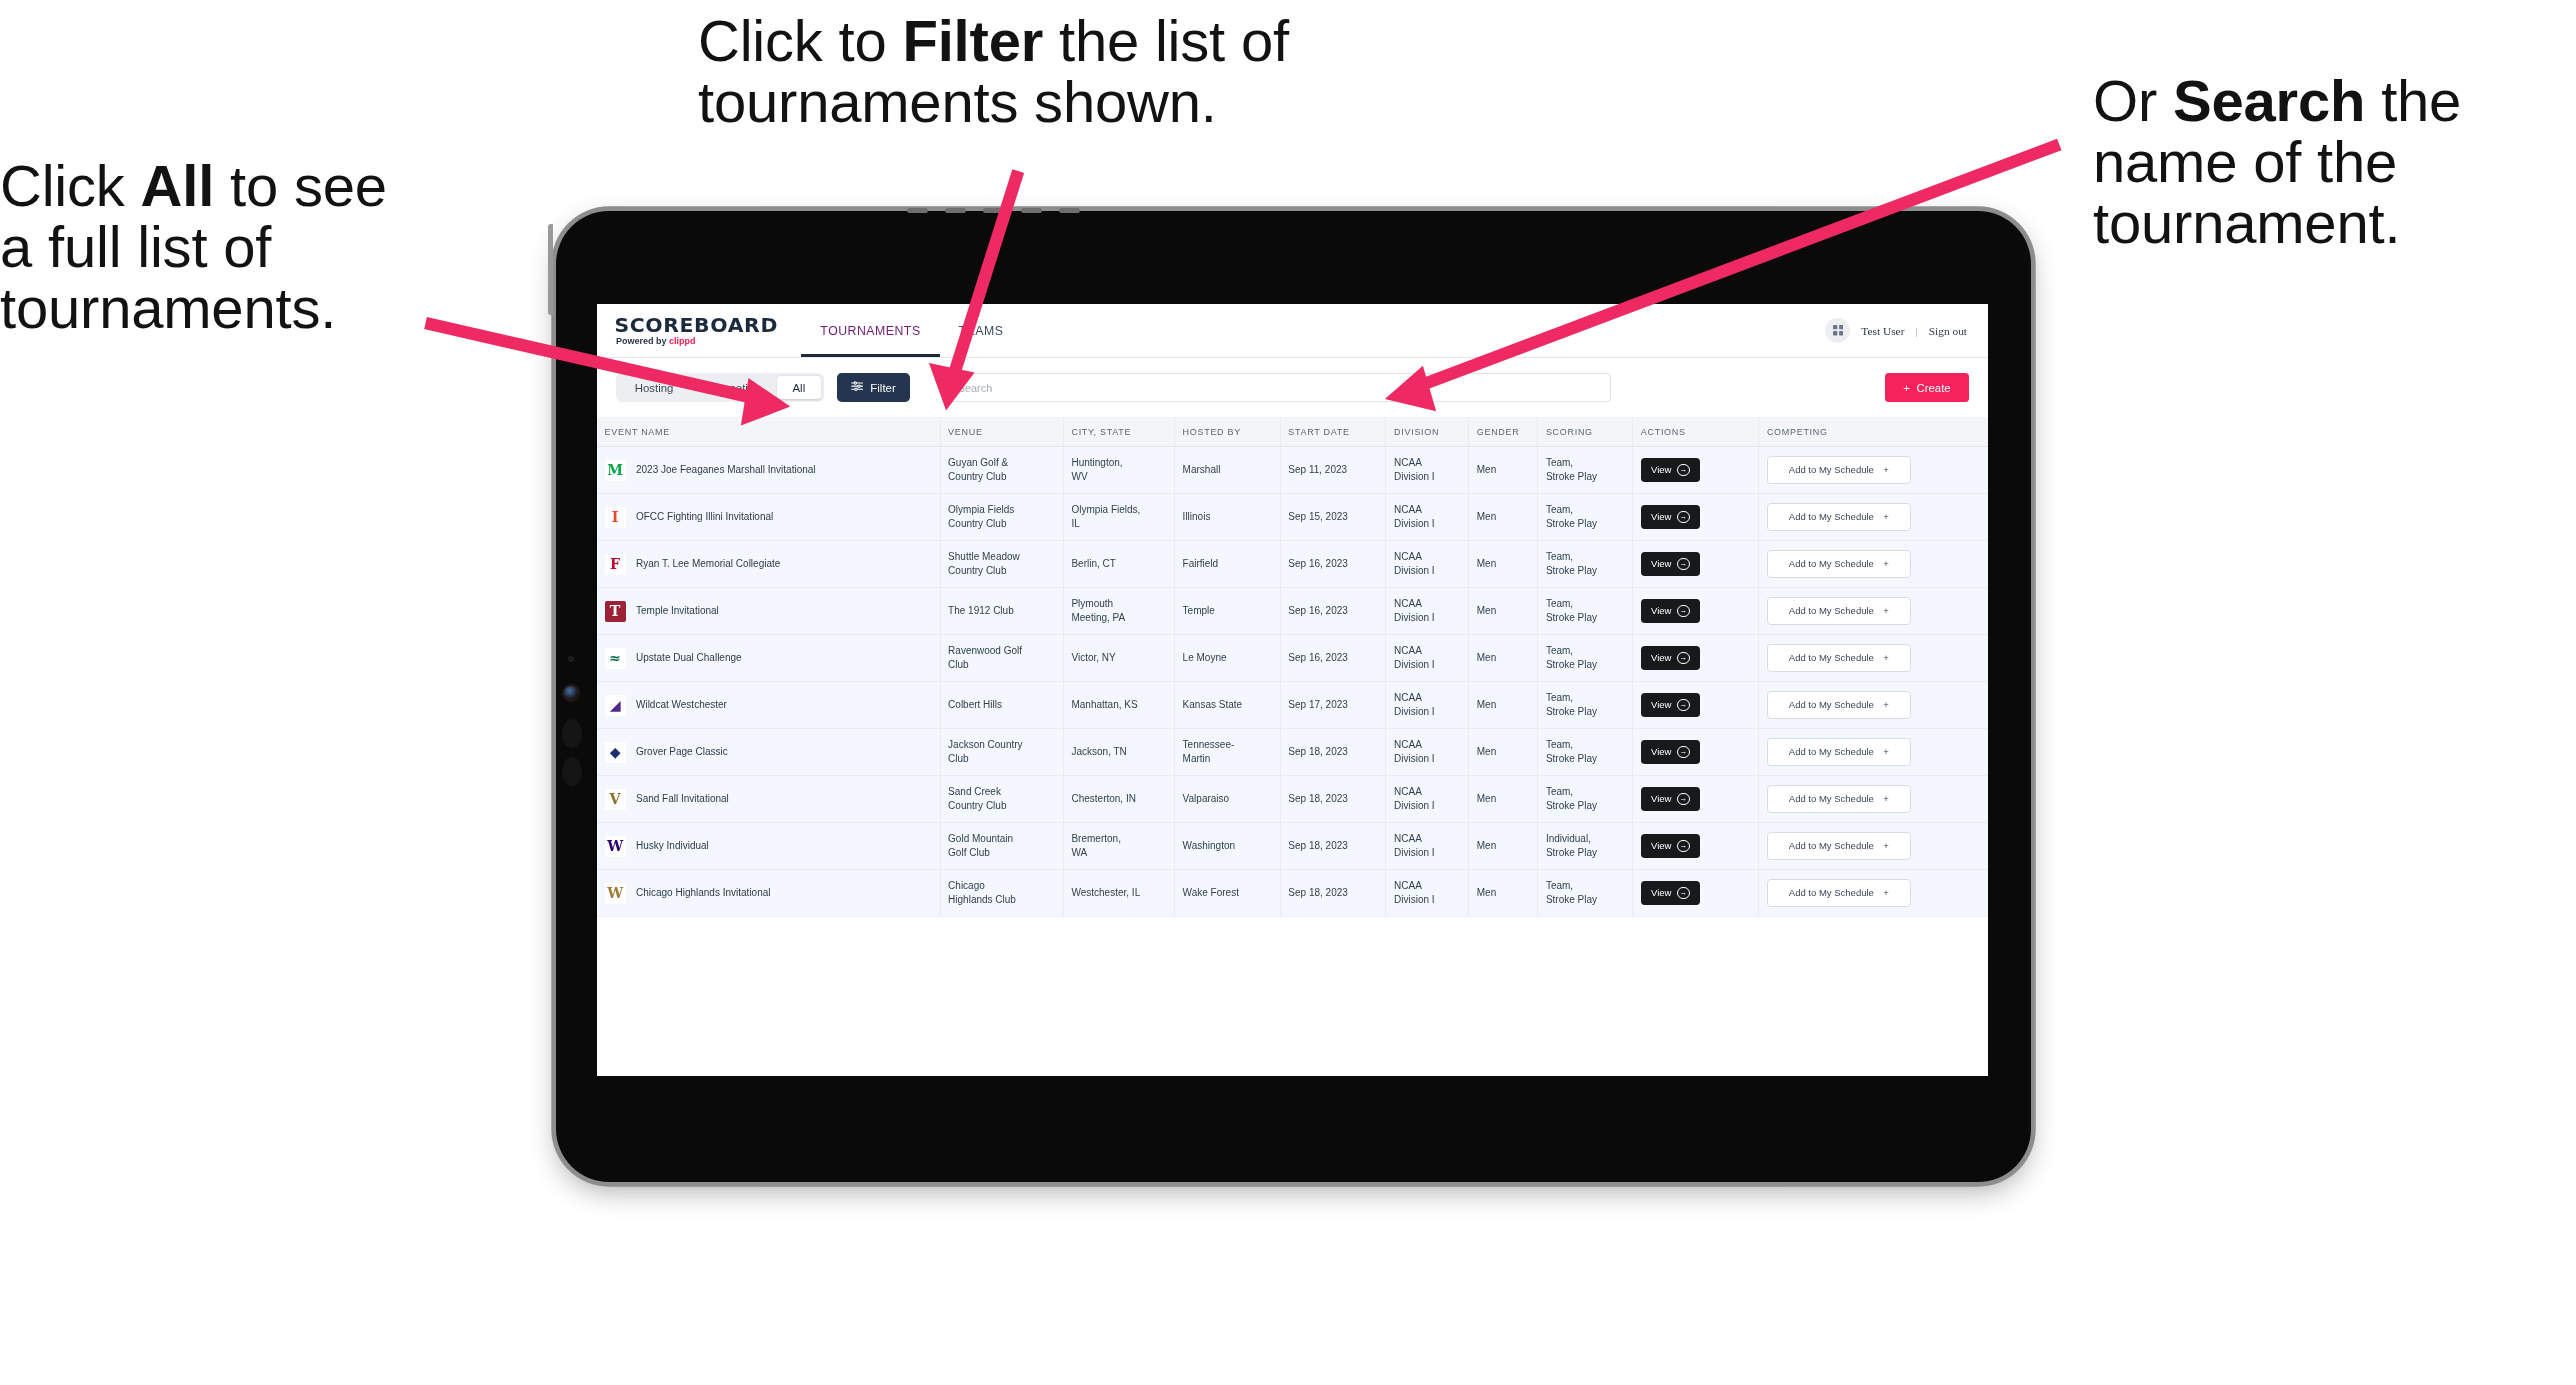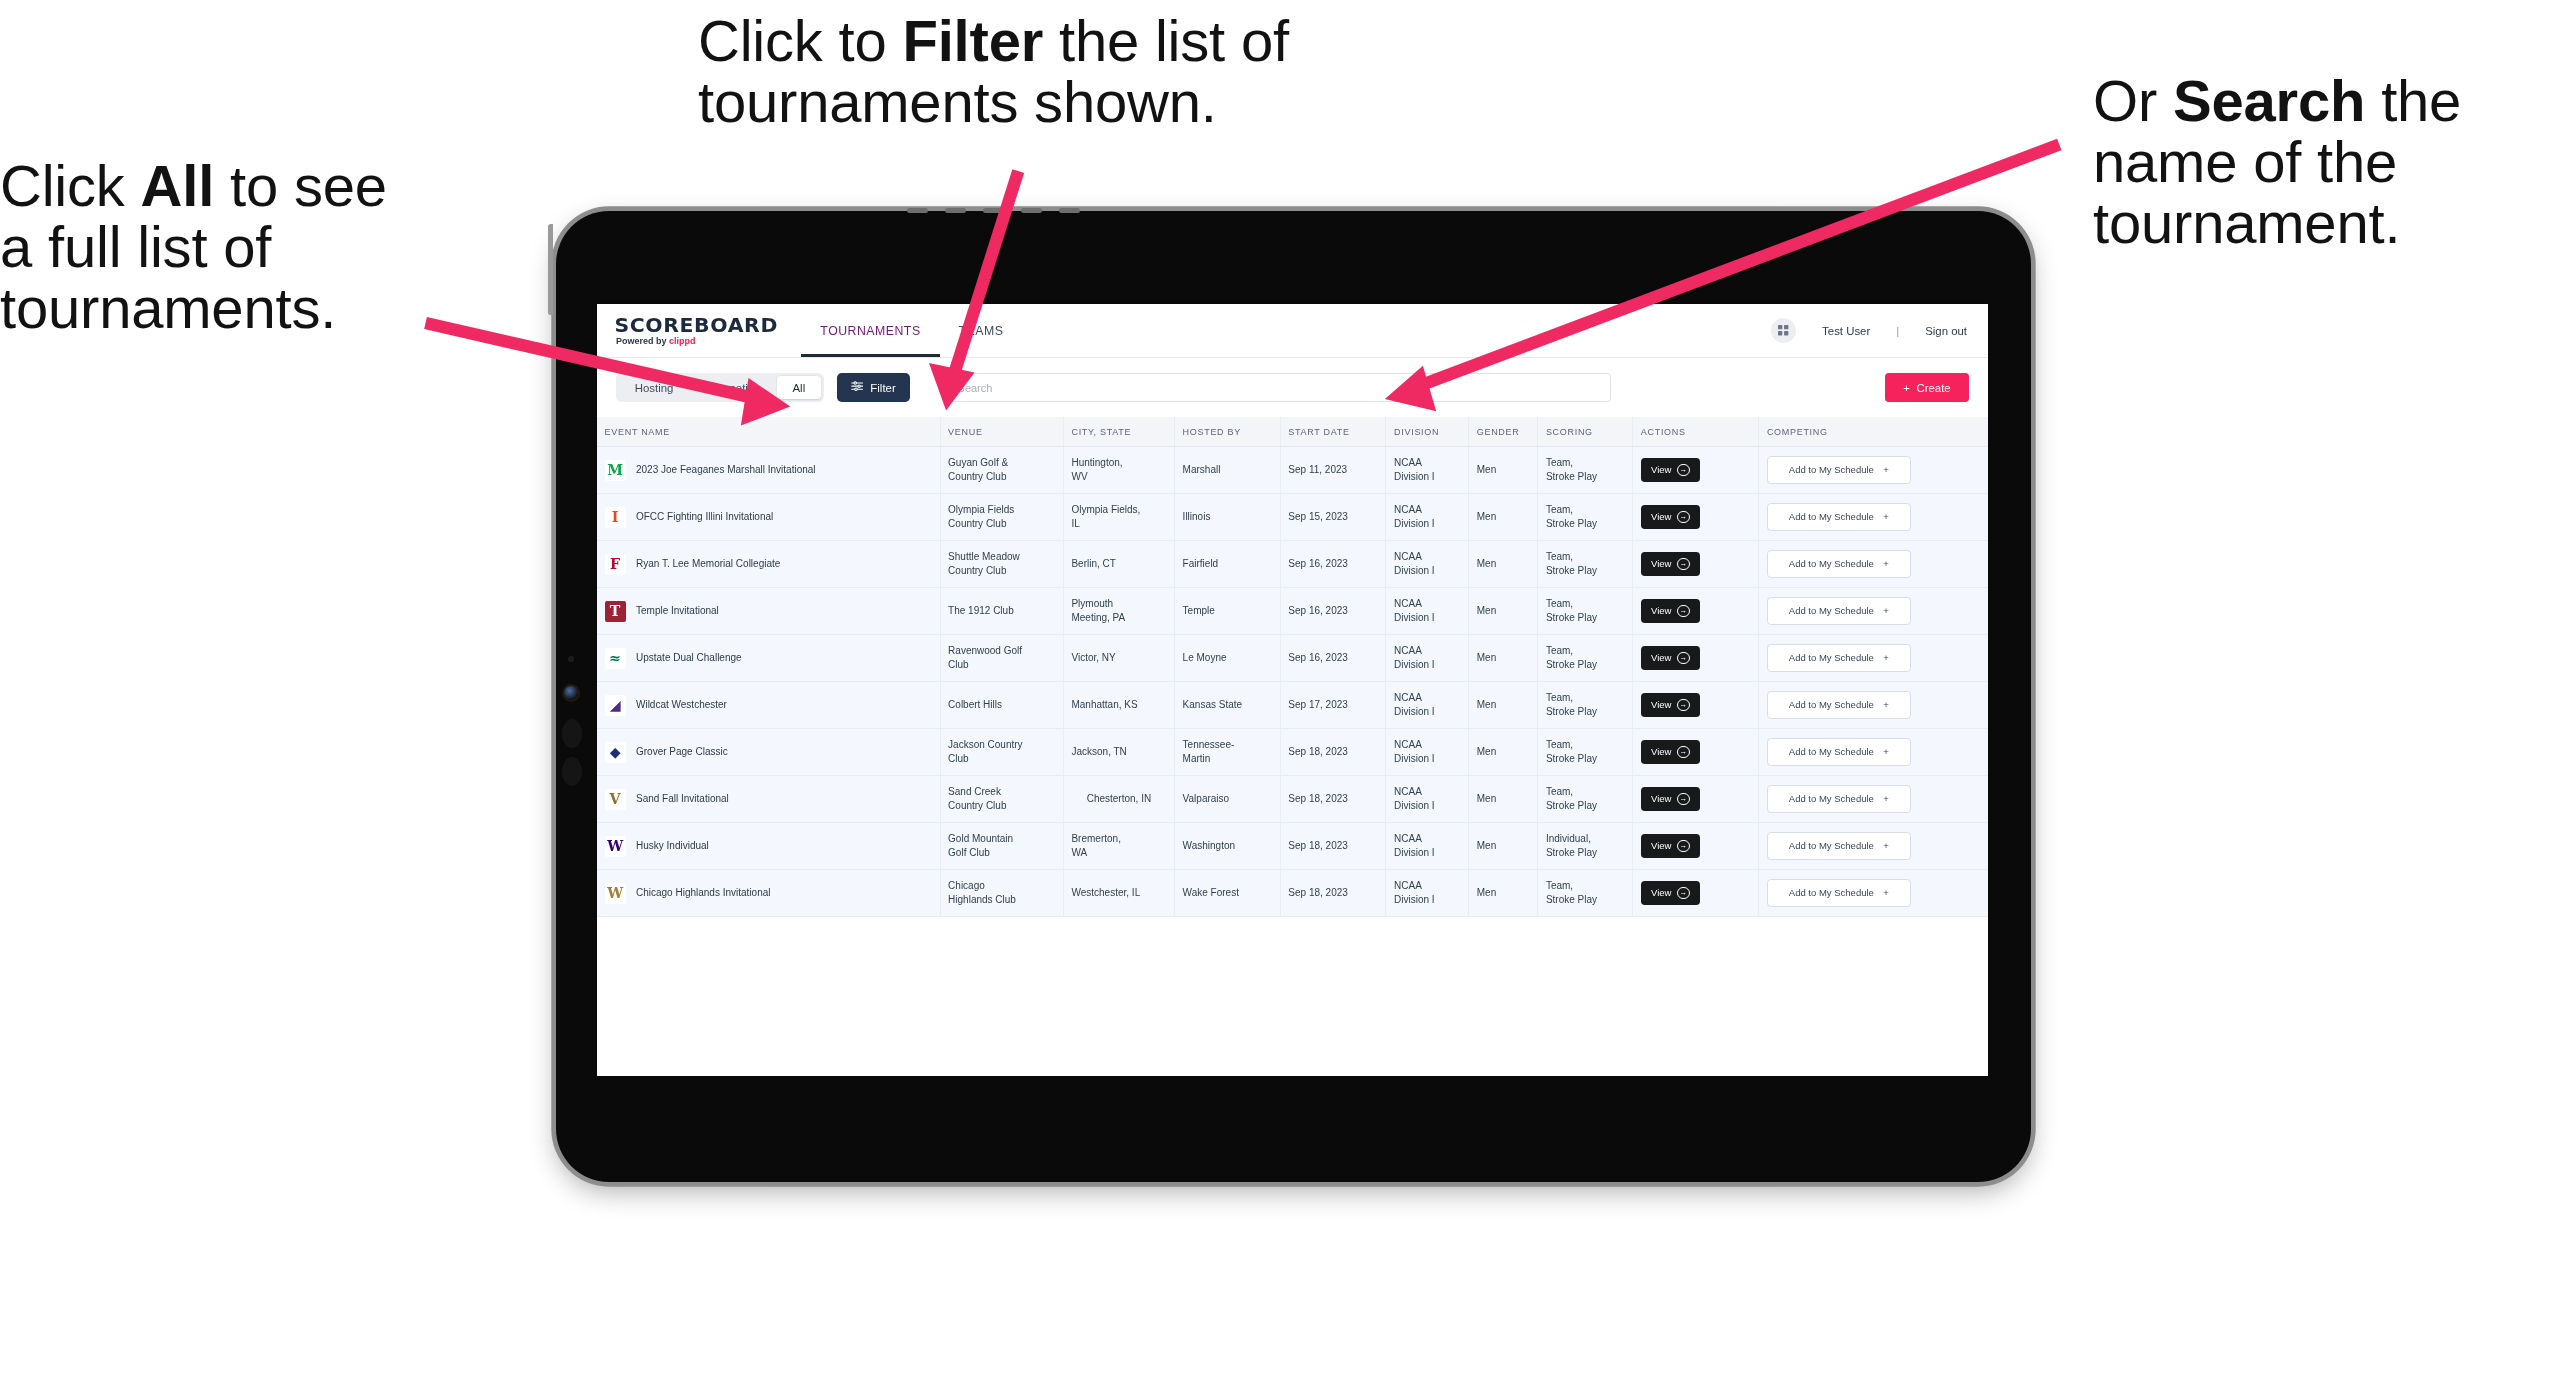--- a/index.html
+++ b/index.html
@@ -155,24 +155,25 @@
     content: "";
     position: absolute;
     left: 0; right: 0; bottom: 0;
     height: 2.8px;
     background: #1e2a3a;
   }
   #user-area {
     margin-left: auto;
     display: flex;
     align-items: center;
-    gap: 26px;
+    gap: 11px;
     padding-right: 21px;
     font-size: 11.4px;
     color: #2d3a4d;
+    font-family: Liberation Serif, serif;
   }
   #avatar {
     width: 25px; height: 25px;
     border-radius: 50%;
     background: #eceef2;
     display: flex;
     align-items: center;
     justify-content: center;
     color: #6b7787;
     font-size: 11.4px;
@@ -658,21 +659,21 @@
           </tr>
           <tr>
             <td>
               <div class="ev-cell">
                 <div class="logo" style="background: rgb(255, 255, 255); color: rgb(142, 111, 42);">V</div>
                 <span class="ev-name">Sand Fall Invitational</span>
               </div>
             </td>
             <td style="white-space: pre-line;">Sand Creek
 Country Club</td>
-            <td style="white-space: pre-line; text-align: center;">Chesterton, IN</td>
+            <td style="white-space: pre-line;">Chesterton, IN</td>
             <td style="white-space: pre-line;">Valparaiso</td>
             <td style="white-space: pre-line;">Sep 18, 2023</td>
             <td style="white-space: pre-line;">NCAA
 Division I</td>
             <td style="white-space: pre-line;">Men</td>
             <td style="white-space: pre-line;">Team,
 Stroke Play</td>
             <td><div class="view-btn">
                 <span>View</span>
                 <span class="view-arrow">→</span>

